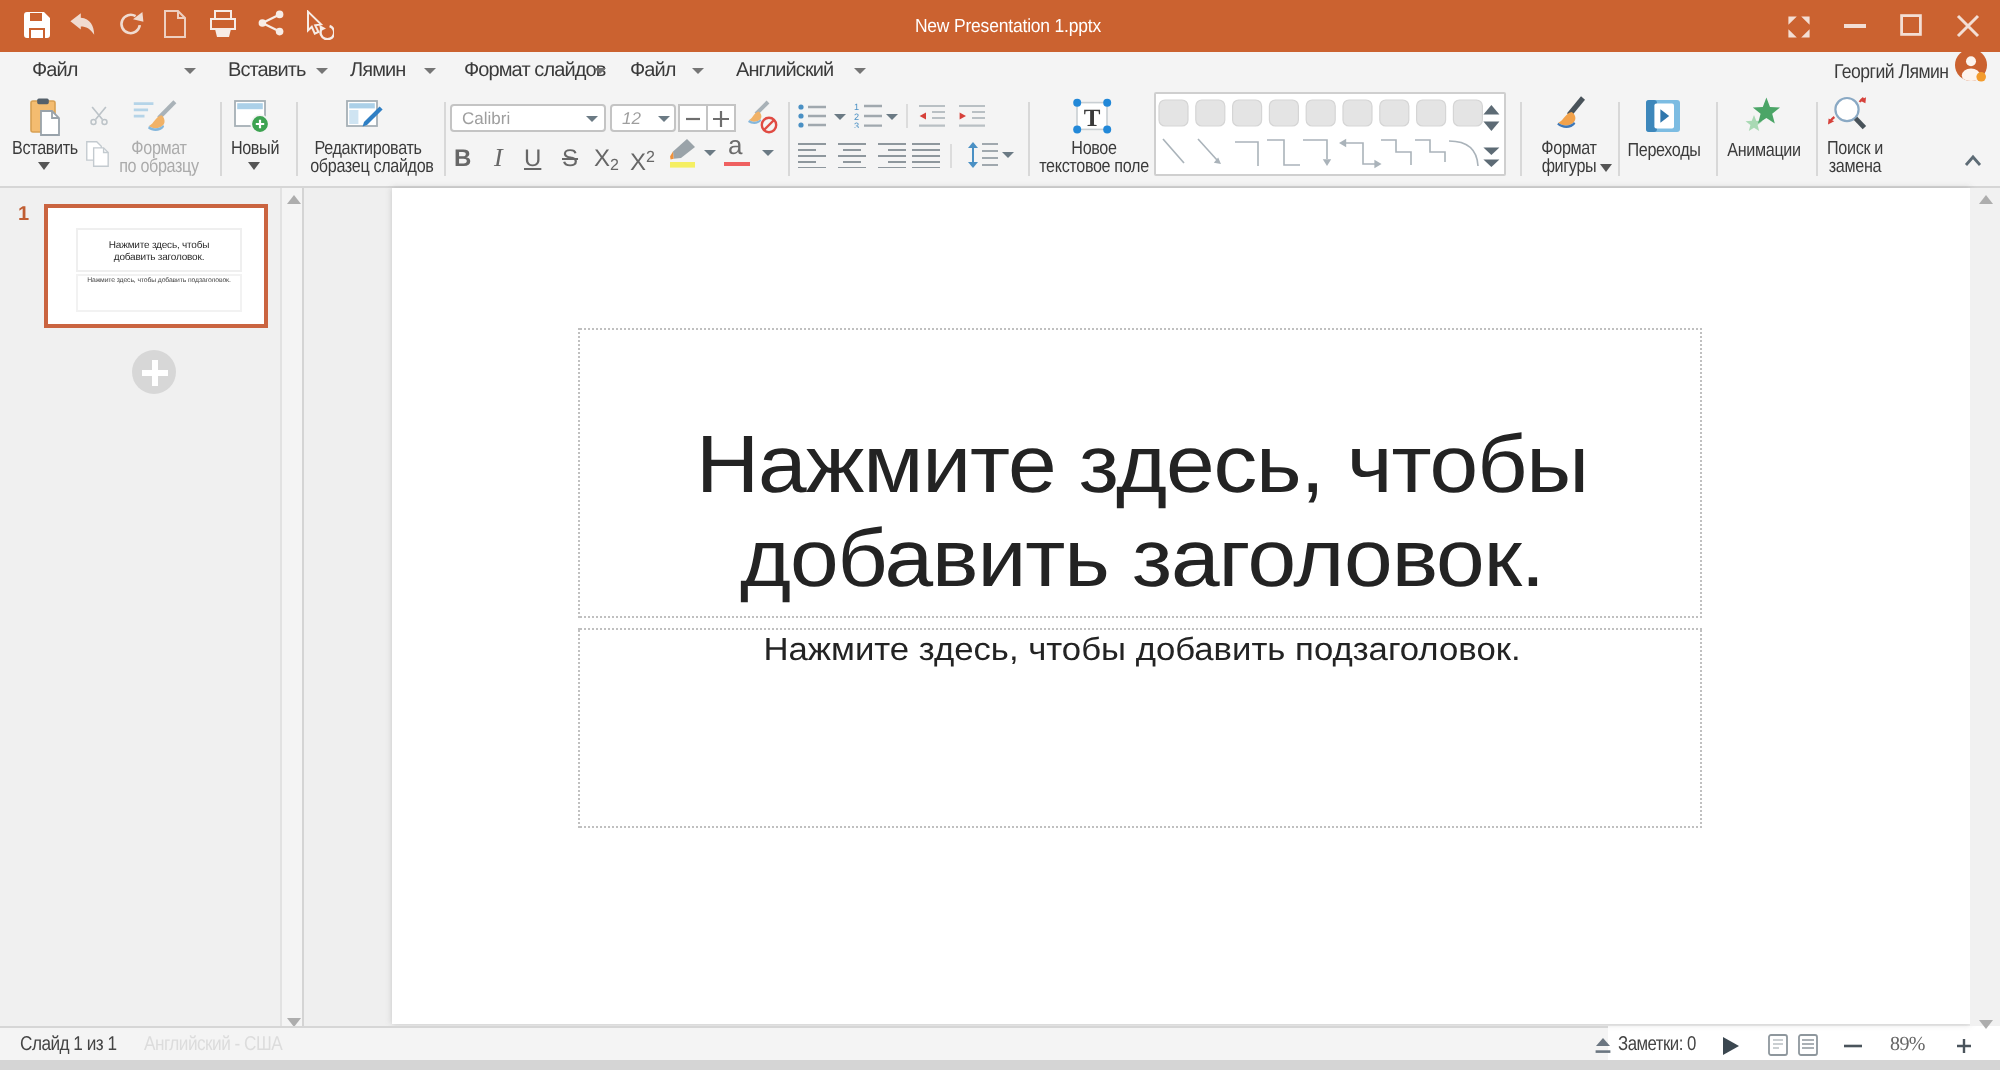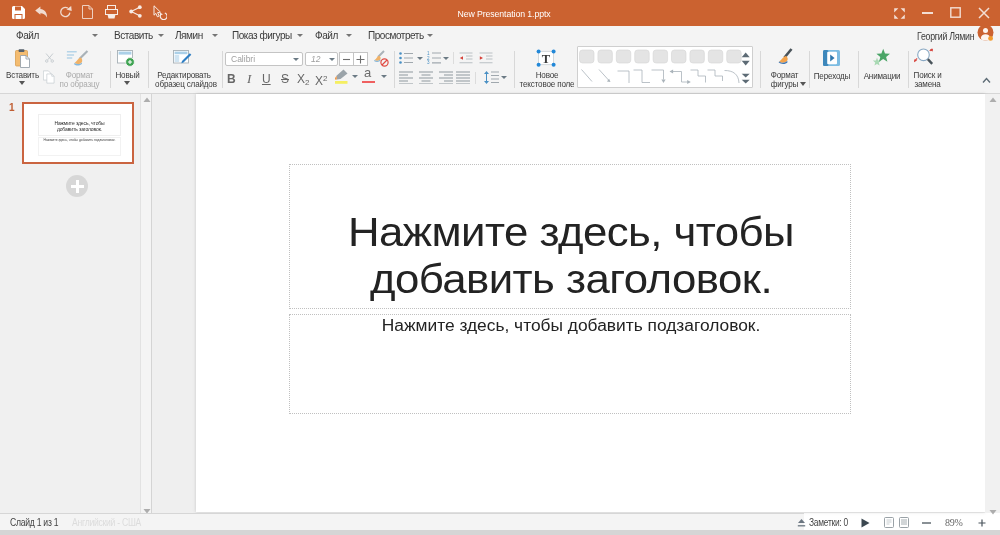--- a/index.html
+++ b/index.html
@@ -114,25 +114,25 @@
 </div>
 
 <div id="menubar">
   <div class="mitem" style="left:16px;">Файл</div>
   <div class="mitem" style="left:46px;margin-top:42px;">Изменить</div>
       <div class="mcaret" style="left:92px;"></div>
   <div class="mitem" style="left:114px;">Вставить</div>
       <div class="mcaret" style="left:158px;"></div>
   <div class="mitem" style="left:175px;">Лямин</div>
       <div class="mcaret" style="left:212px;"></div>
-  <div class="mitem" style="left:232px;">Показ фигуры</div>
+  <div class="mitem" style="left:232px;">Формат слайдов</div>
       <div class="mcaret" style="left:297px;"></div>
   <div class="mitem" style="left:315px;">Файл</div>
       <div class="mcaret" style="left:346px;"></div>
-  <div class="mitem" style="left:368px;">Просмотреть</div>
+  <div class="mitem" style="left:368px;">Английский</div>
       <div class="mcaret" style="left:427px;"></div>
   <div id="username">Георгий Лямин</div>
   <svg id="avatar-svg" style="position:absolute;left:977px;top:-1px;" width="18" height="20" viewBox="0 0 18 20">
     <defs>
           <clipPath id="avc">
             <circle cx="8.5" cy="7.5" r="8"></circle>
           </clipPath>
         </defs>
     <circle cx="8.5" cy="7.5" r="8" fill="#cb6230"></circle>
     <g clip-path="url(#avc)">

